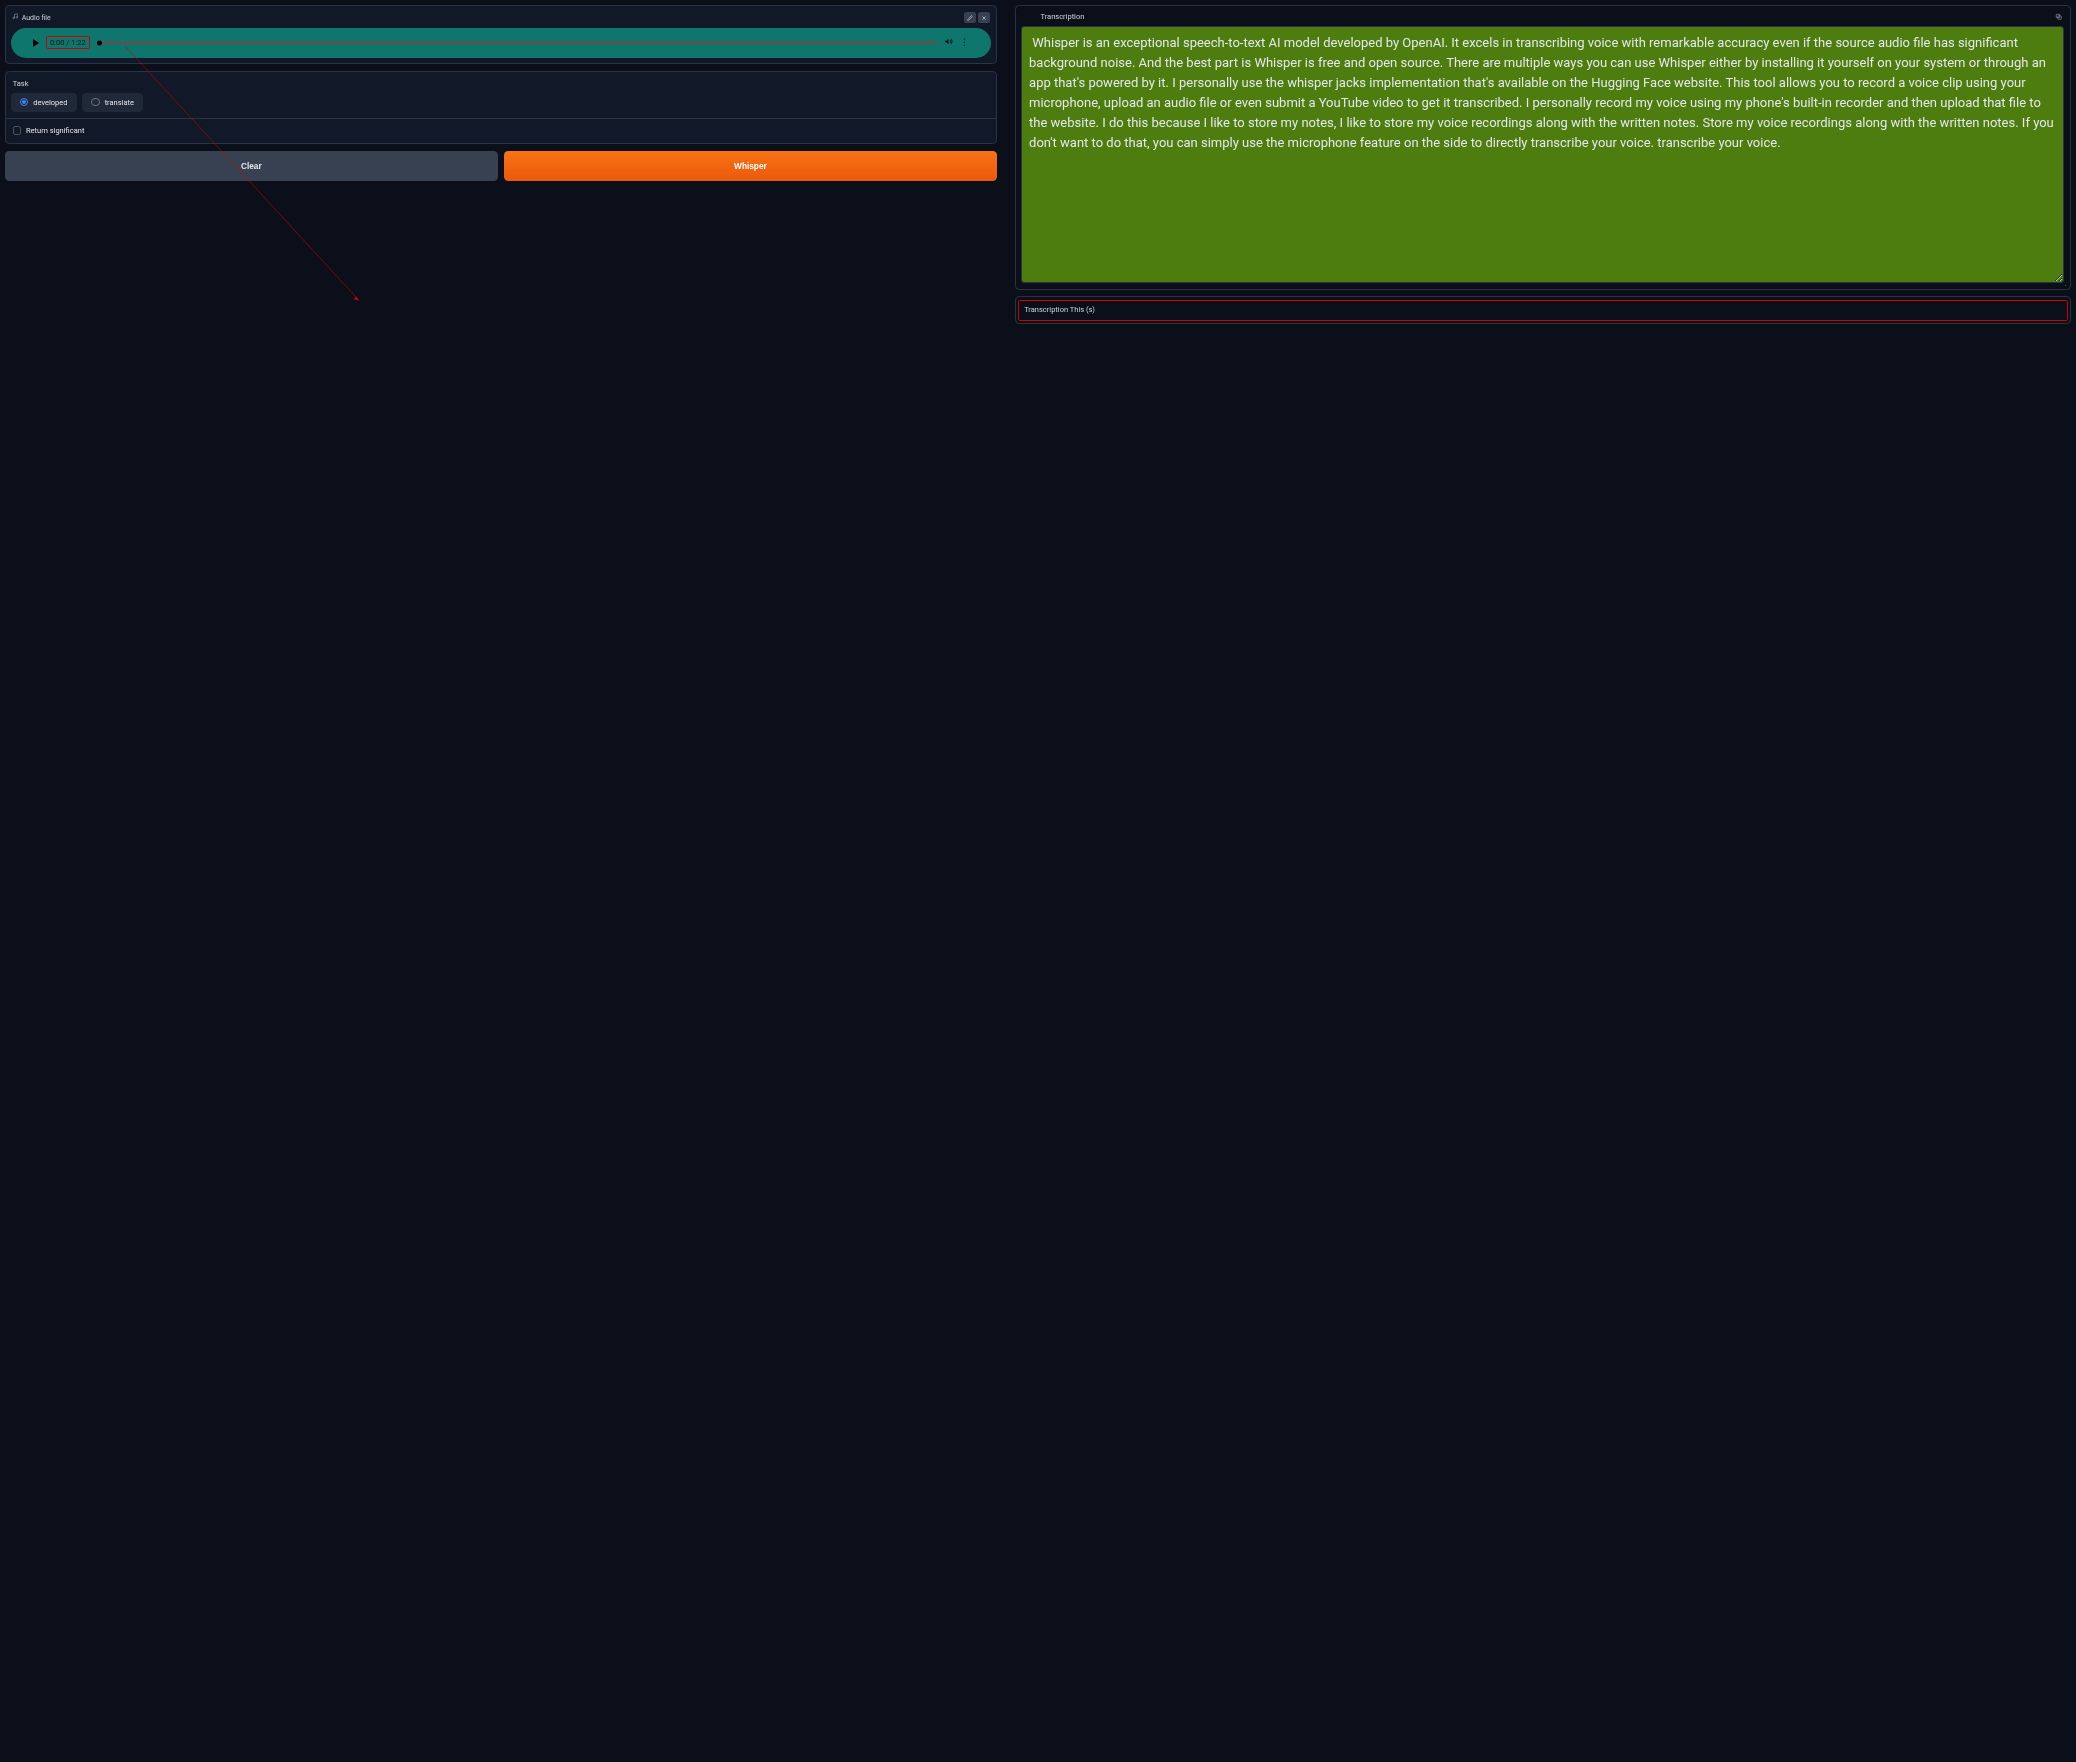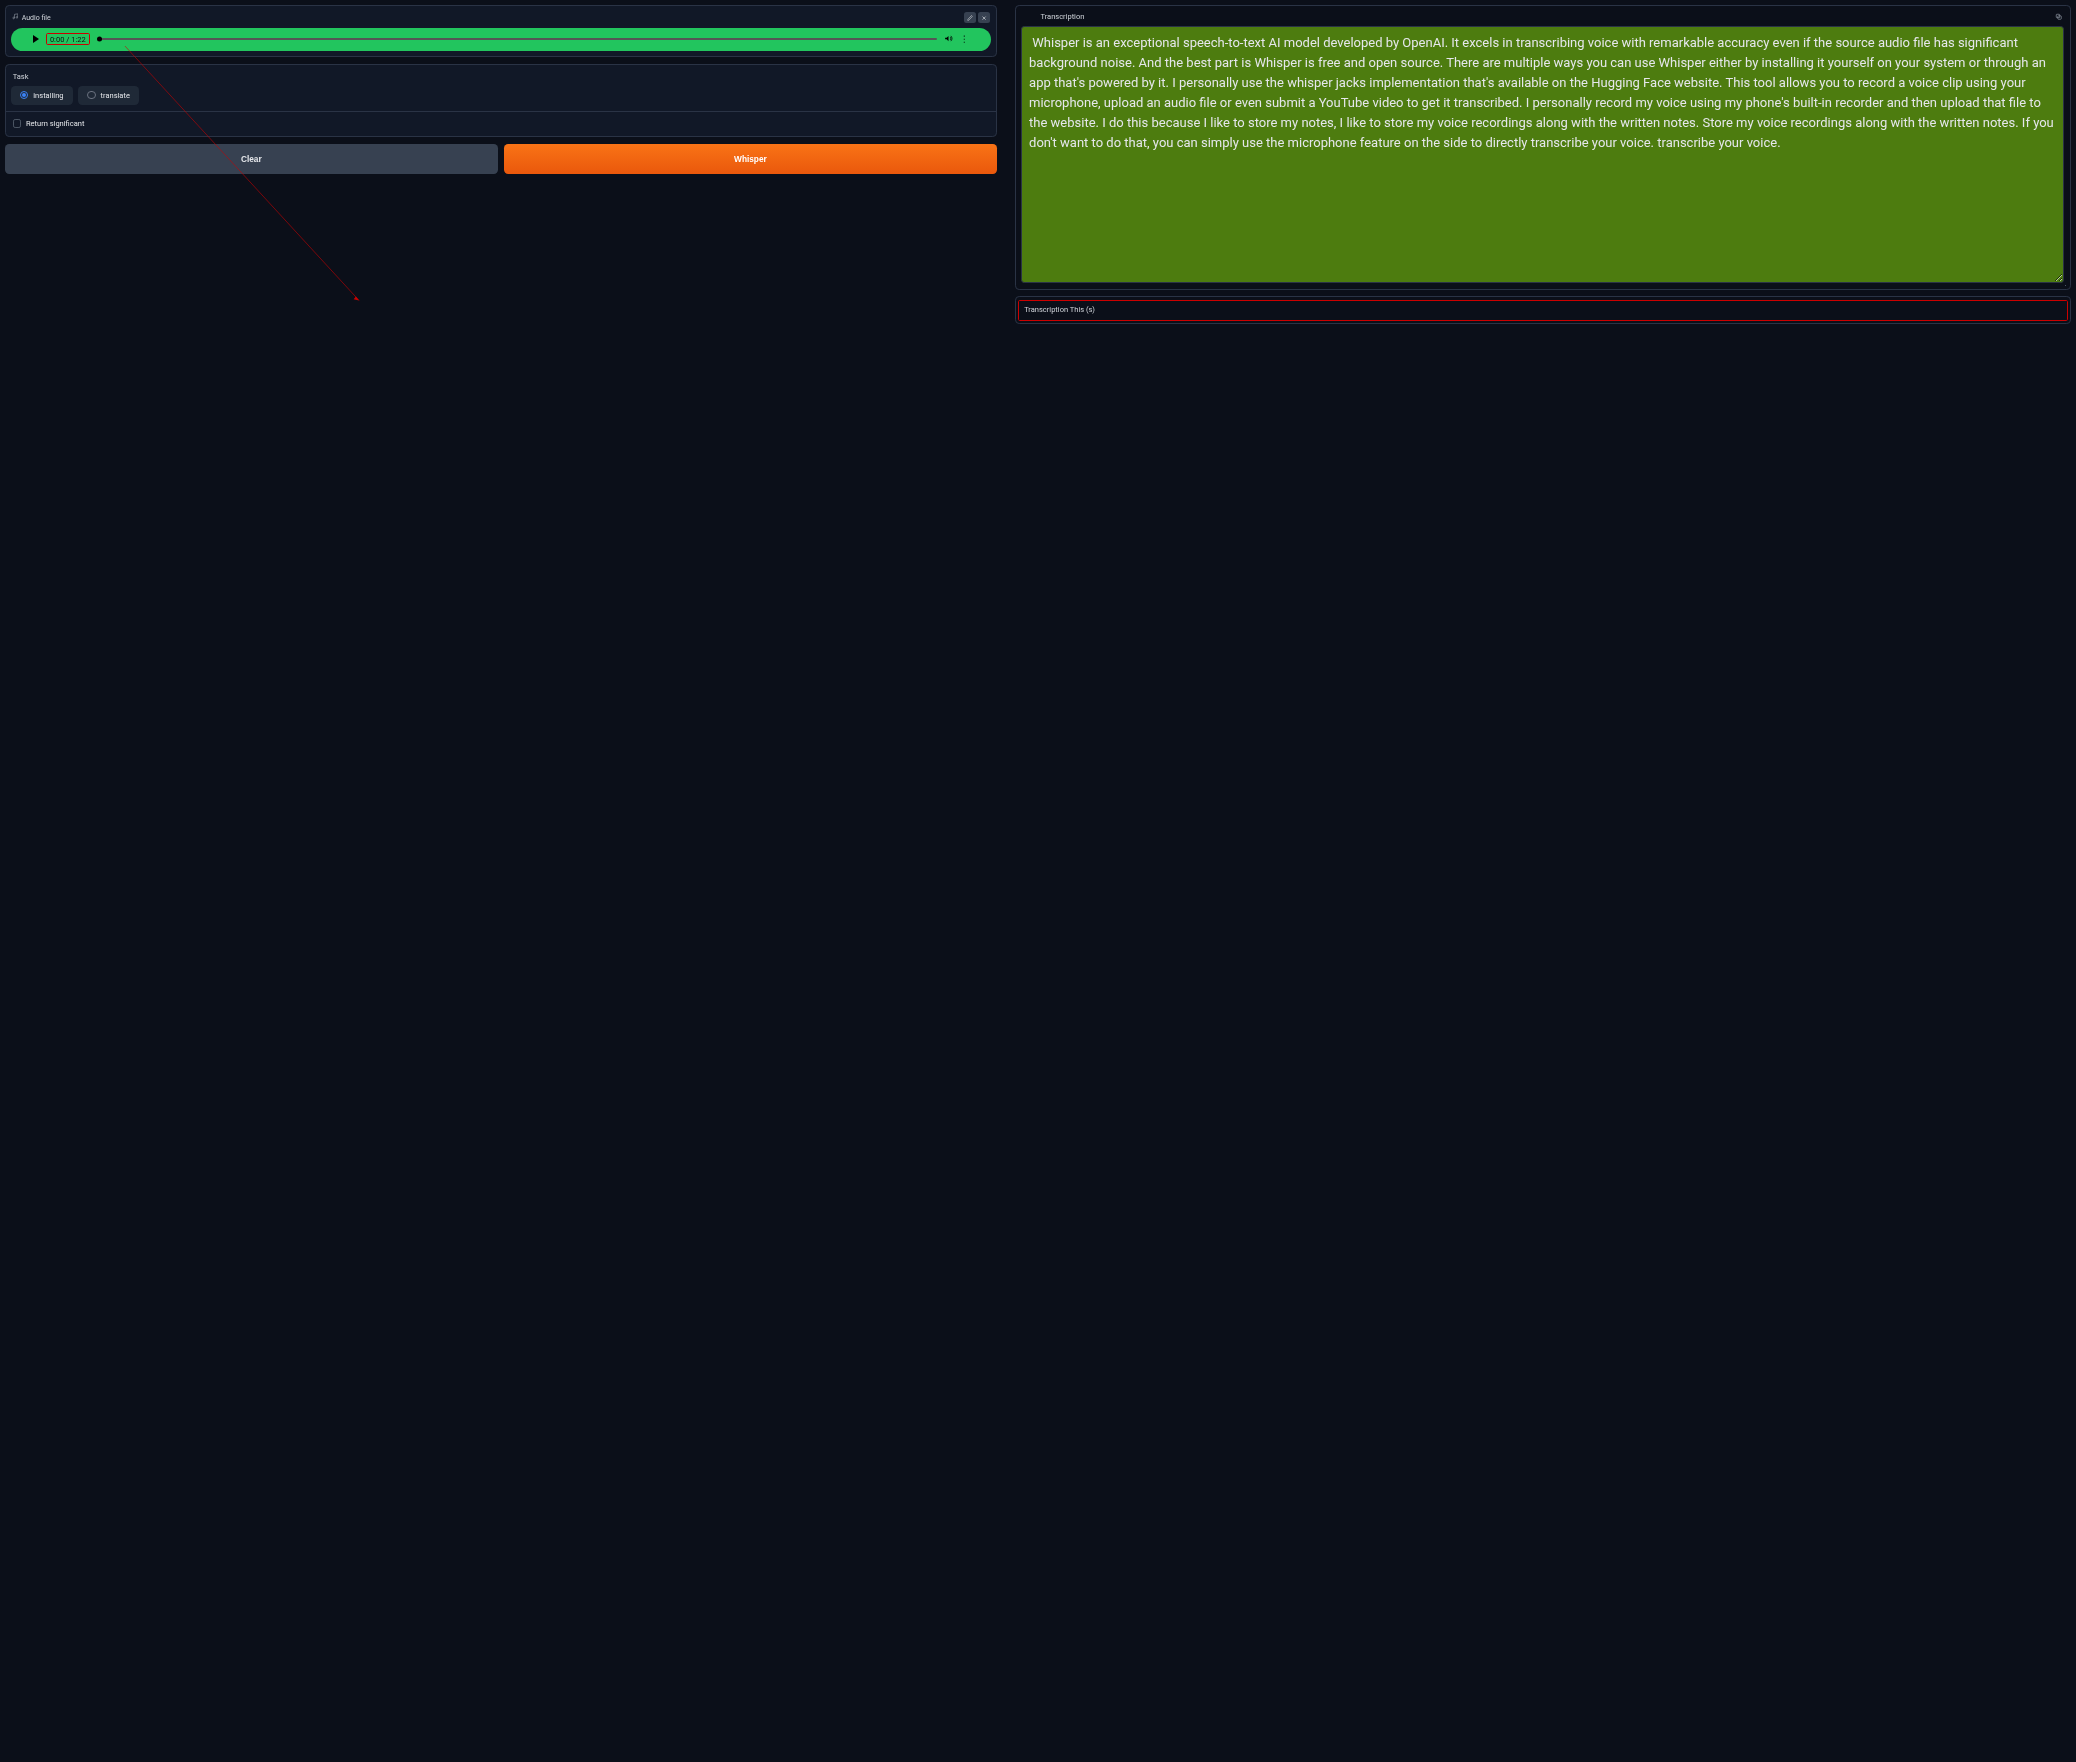--- a/index.html
+++ b/index.html
@@ -47,23 +47,23 @@
     border: none;
     border-radius: 2.5px;
     color: #e5e7eb;
     display: flex; align-items: center; justify-content: center;
     cursor: pointer;
   }
   .icon-btn svg { width: 6.2px; height: 6.2px; fill: currentColor; stroke: currentColor; }
 
   
   .audio-bar {
-    background: #22c55e;
+    background: #0f766e;
     border-radius: 415px;
-    height: 23px;
+    height: 30px;
     display: flex;
     align-items: center;
     padding: 0 22px;
     gap: 6.6px;
     color: #000;
   }
   .play-btn {
     width: 0; height: 0;
     border-left: 6.6px solid #000;
     border-top: 4.2px solid transparent;
@@ -248,21 +248,21 @@
         </span>
         <span class="kebab">⋮</span>
       </div>
     </div>
 
     <div class="panel">
       <div class="task-label">Task</div>
       <div class="radio-row">
         <div class="radio-pill">
           <span class="radio-dot selected"></span>
-          <span class="radio-text">installing</span>
+          <span class="radio-text">developed</span>
         </div>
         <div class="radio-pill">
           <span class="radio-dot"></span>
           <span class="radio-text">translate</span>
         </div>
       </div>
       <div class="divider"></div>
       <div class="check-row">
         <span class="checkbox"></span>
         <span class="check-label">Return significant</span>

